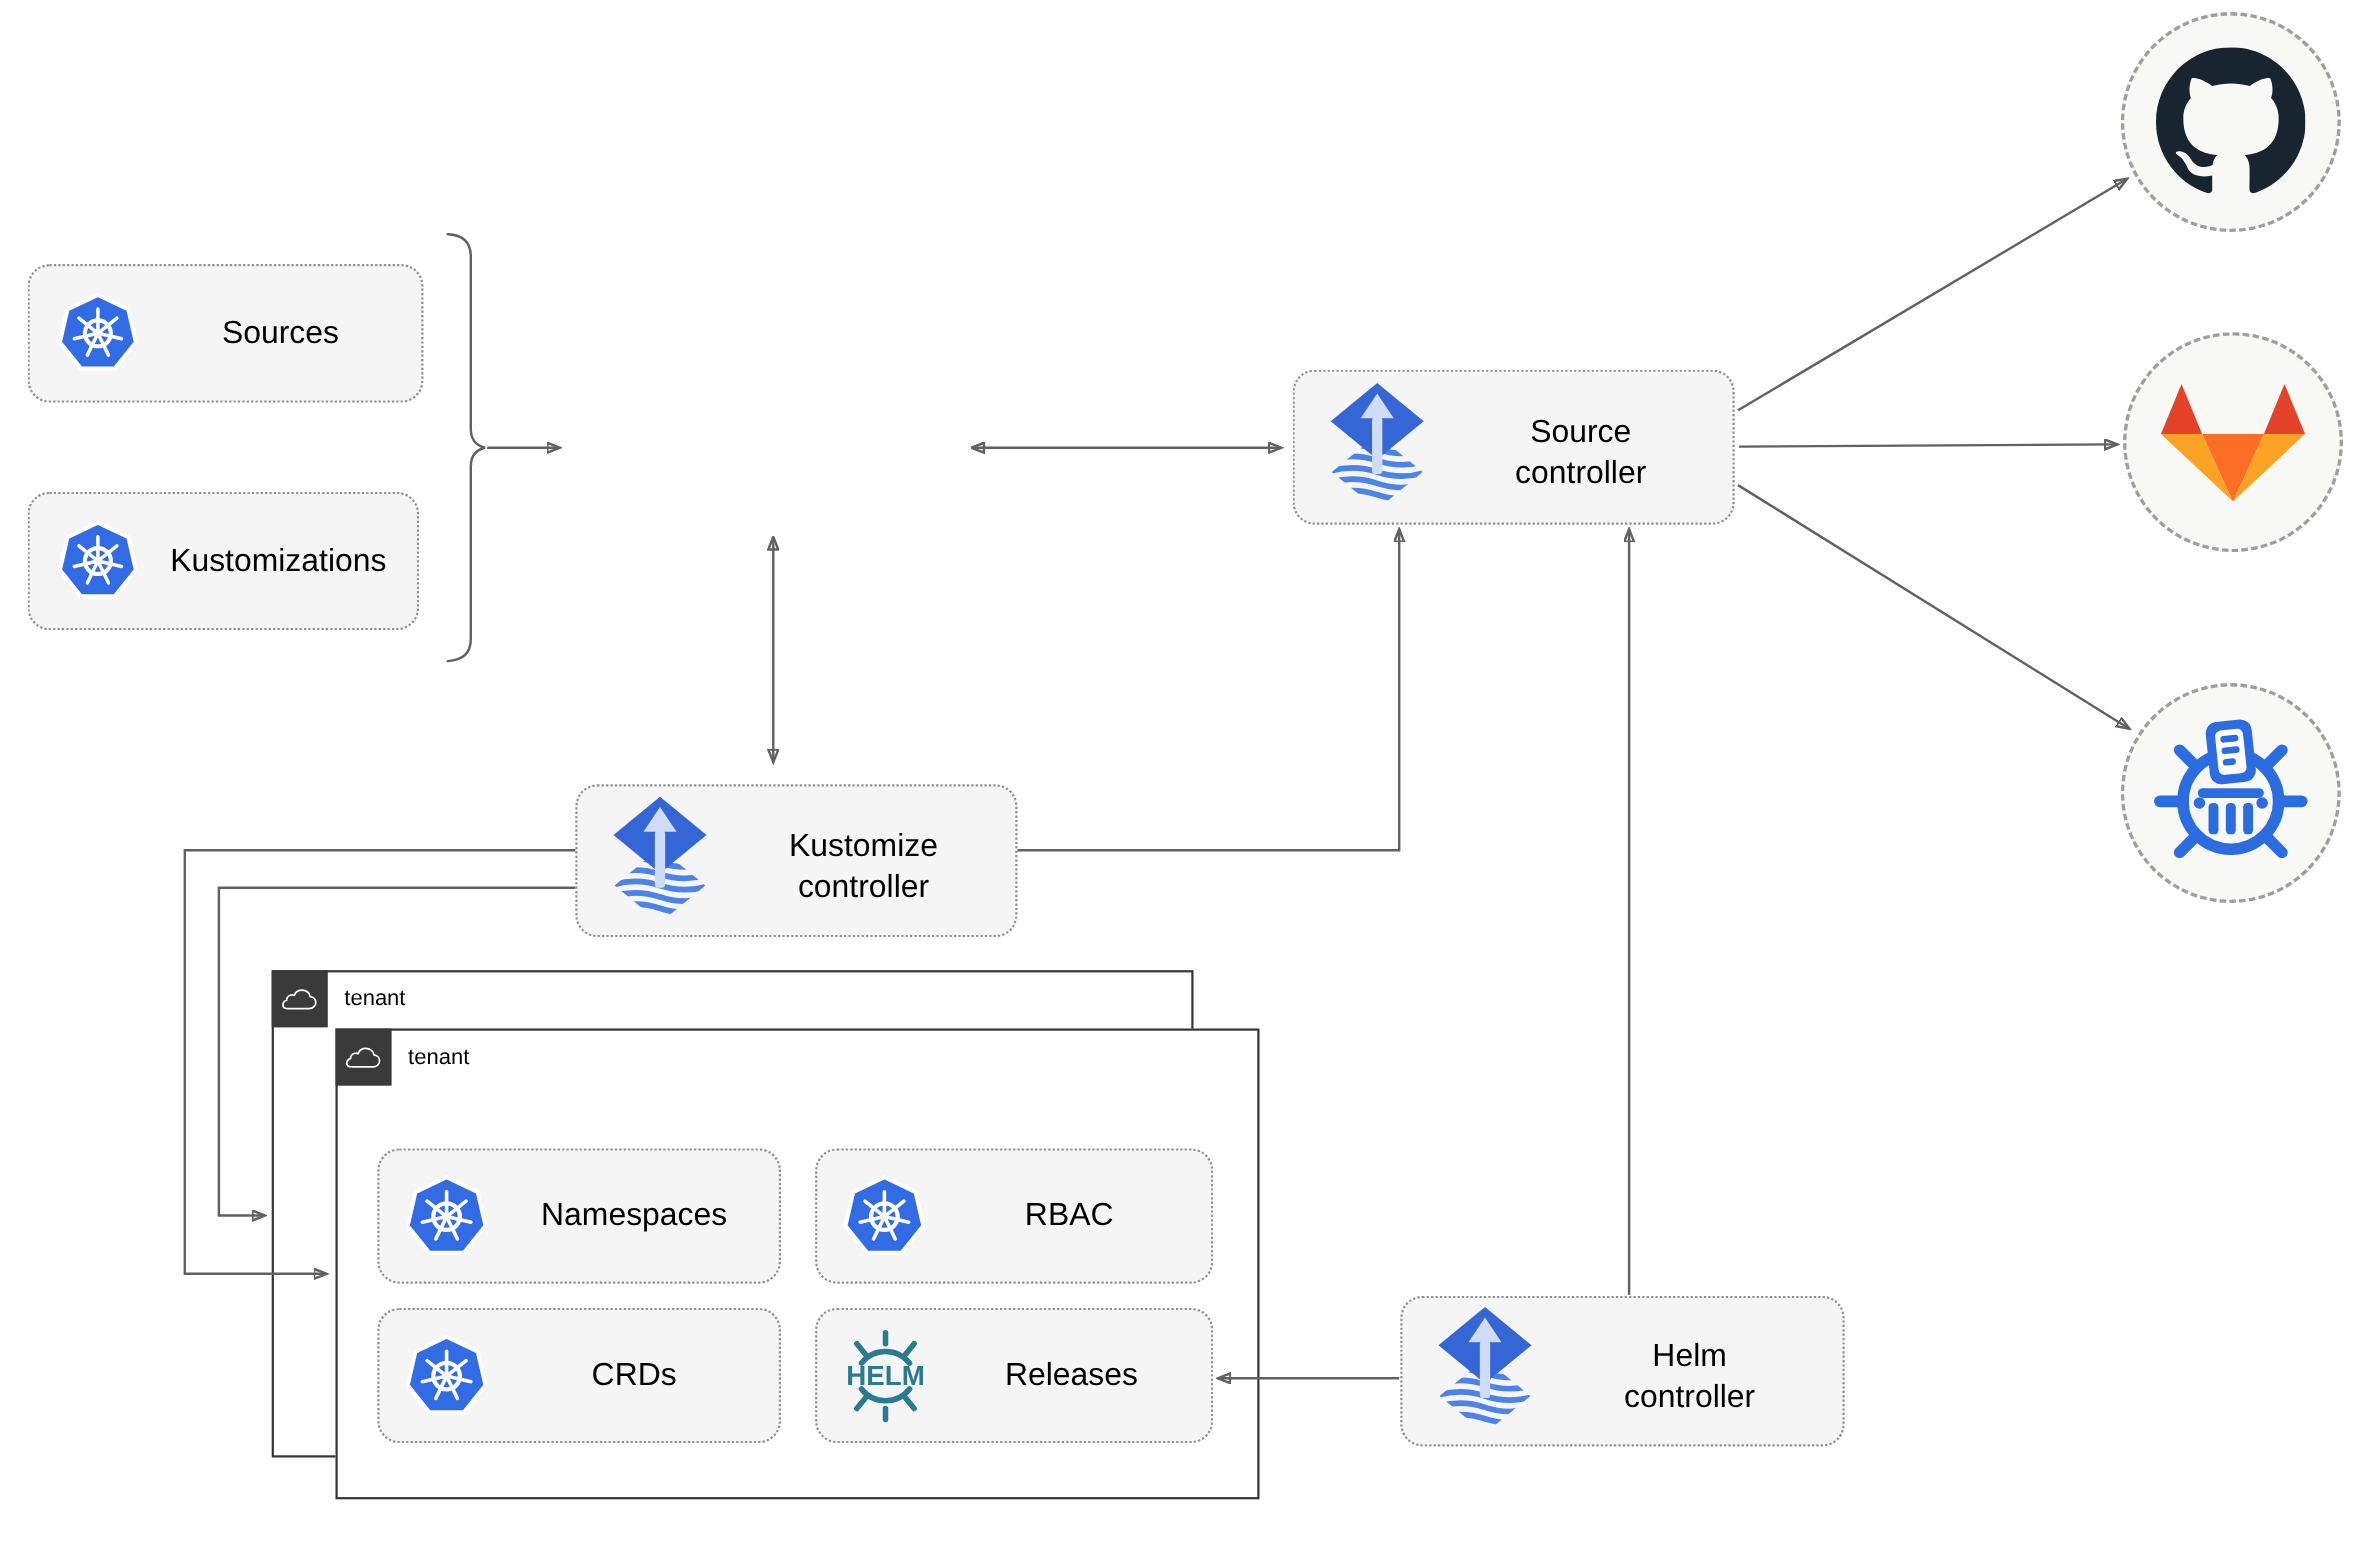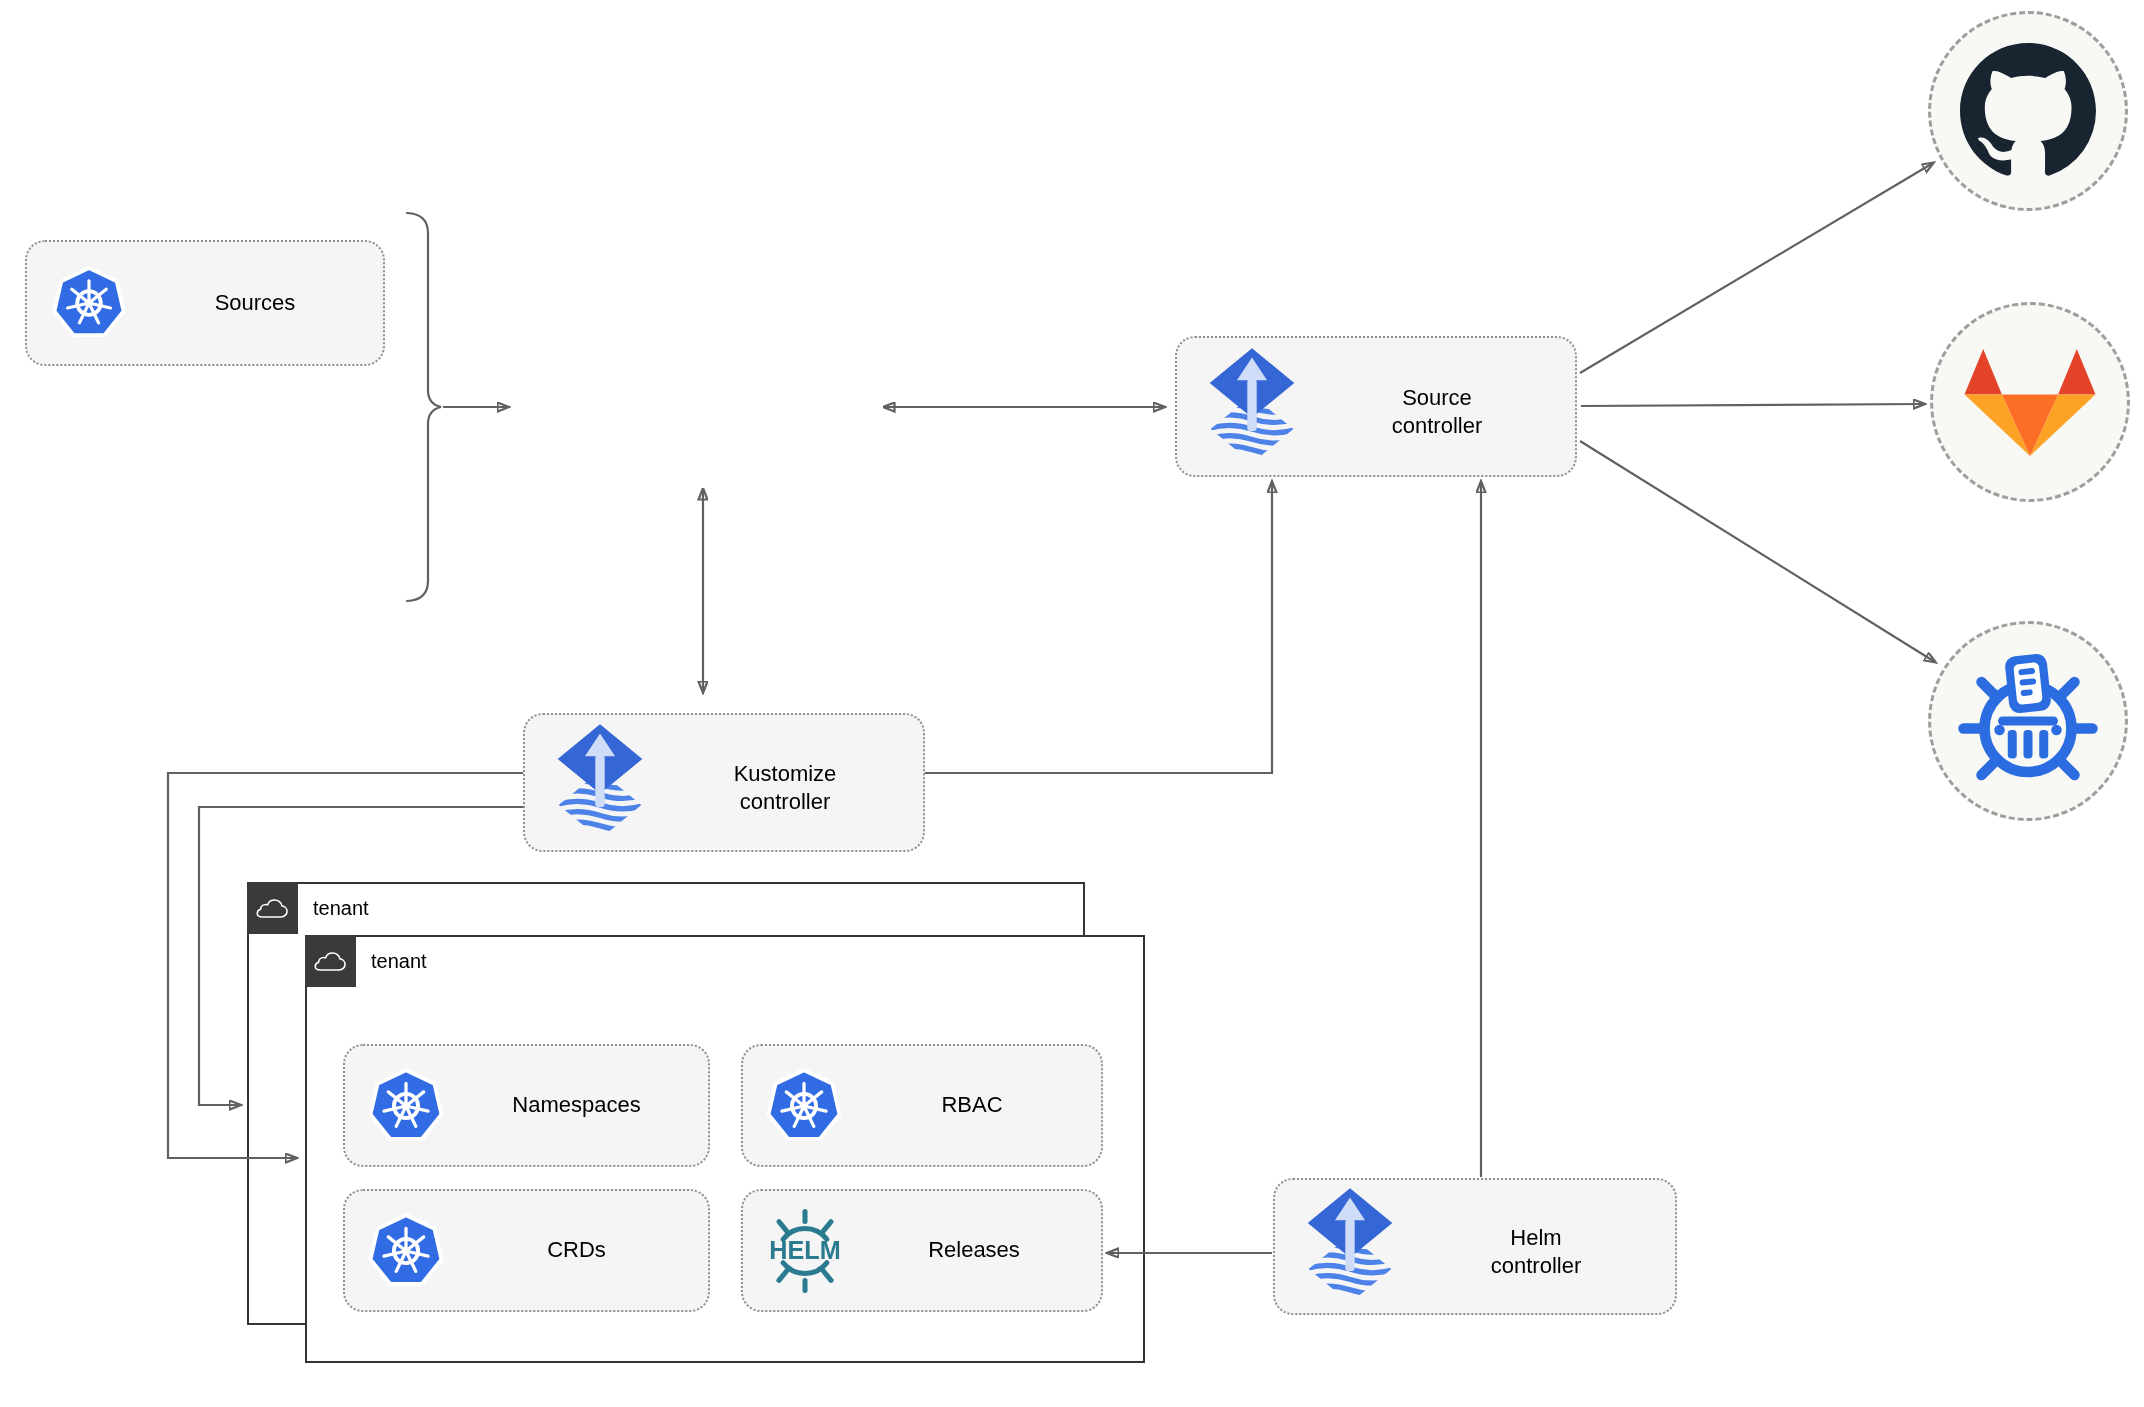--- a/index.html
+++ b/index.html
@@ -19,21 +19,21 @@
   }
   .node{
     position:absolute; box-sizing:border-box;
     background:var(--box_fill);
     border:2px dotted var(--box_border);
     border-radius:20px;
     display:flex; align-items:center;
   }
   .node .icon{flex:0 0 auto;}
   .node-label{
-    flex:1 1 auto; text-align:center; font-size:22px; line-height:1.2; color:var(--text);
+    flex:1 1 auto; text-align:center; font-size:29px; line-height:1.2; color:var(--text);
   }
   .two-line{display:flex; flex-direction:column; align-items:center; gap:2px;margin-top:11px;}
   .tenant{
     position:absolute; box-sizing:border-box; background:#ffffff;
     border:2px solid var(--tenant_border);
   }
   .tenant-tab{
     position:absolute; left:-2px; top:-2px; width:51px; height:52px;
     background:var(--tenant_tab_bg);
     display:flex; align-items:center; justify-content:center;
@@ -200,20 +200,26 @@
     <div class="node-label">CRDs</div>
   </div>
 
   <div class="node" style="left:25px; top:240px; width:360px; height:126px;">
     <svg class="icon" style="width:76px;height:76px;margin-left:24px;">
         <use href="#sym-k8s"></use>
       </svg>
     <div class="node-label">Sources</div>
   </div>
 
+  <div class="node" style="left:25px; top:447px; width:356px; height:126px;">
+    <svg class="icon" style="width:76px;height:76px;margin-left:24px;">
+        <use href="#sym-k8s"></use>
+      </svg>
+    <div class="node-label">Kustomizations</div>
+  </div>
 
 
   <div class="node" style="left:1175px; top:336px; width:402px; height:141px;">
     <svg class="icon" style="width:94px;height:117px;margin-left:28px;">
         <use href="#sym-flux"></use>
       </svg>
     <div class="node-label two-line">
       <span>Source</span>
       <span>controller</span>
     </div>

